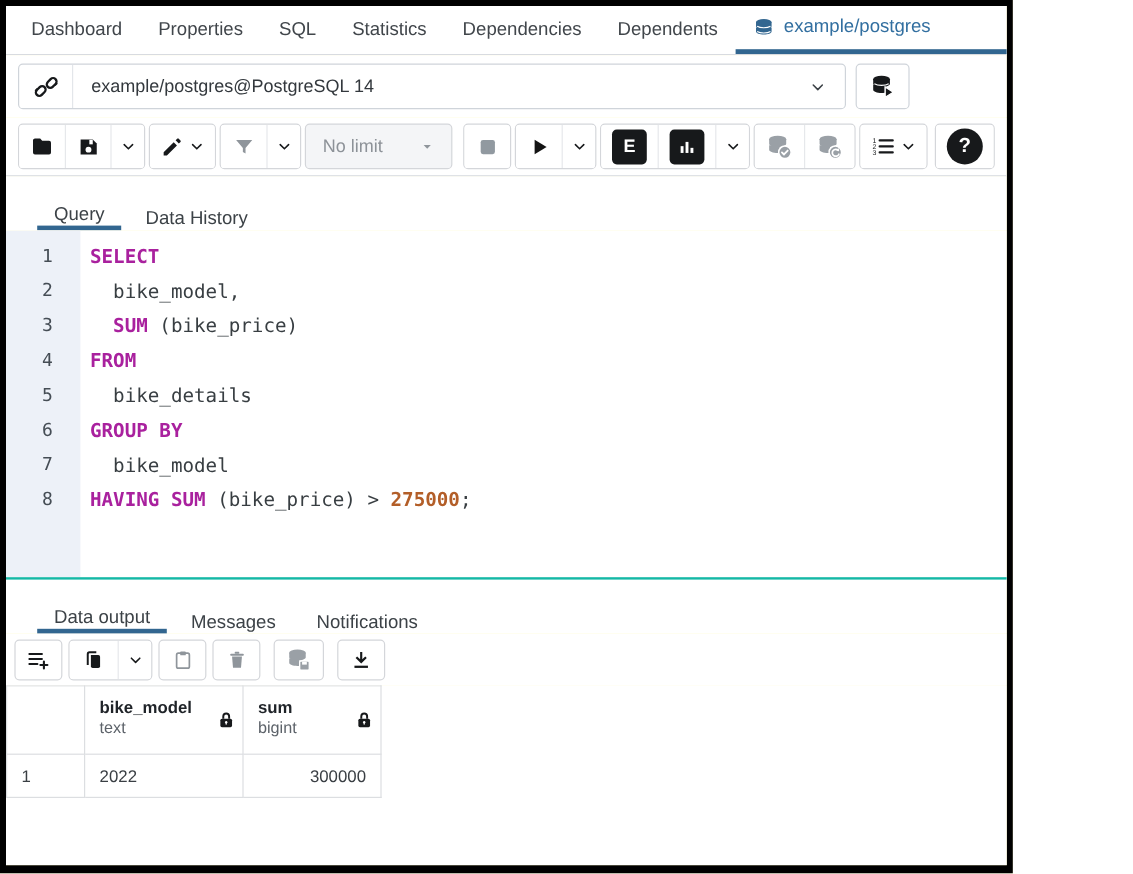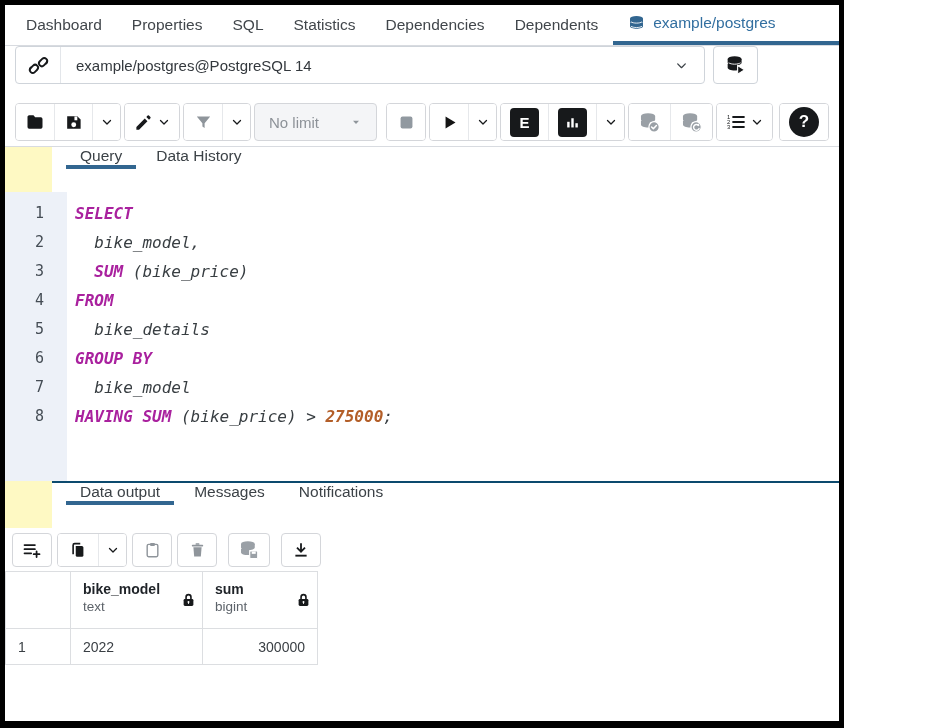--- a/index.html
+++ b/index.html
@@ -27,21 +27,21 @@
   .tab-active {
     color: #326fa0; flex: 1; min-width: 0;
     border-bottom: 4px solid #326690;
     gap: 7px; padding: 0 11px 0 14px; overflow: hidden;
   }
   .tab-active .tab-label { overflow: hidden; white-space: nowrap; }
 
   
   .connbar {
     height: 52px; flex: 0 0 52px;
-    display: flex; 
+    display: flex; align-items: center;
     padding: 0 10px; gap: 8px; background: #fff;
   }
   .conn-group {
     display: flex; height: 38px; width: 690px;
     border: 1px solid #cfd4da; border-radius: 4px;
     overflow: hidden; background: #fff;
   }
   .conn-icon-cell {
     width: 45px; flex: 0 0 45px;
     border-right: 1px solid #e3e6ea;
@@ -90,24 +90,24 @@
   }
   .helpcircle {
     width: 30px; height: 30px; background: #17191b; border-radius: 50%;
     color: #fff; font-weight: bold; font-size: 17px;
     display: flex; align-items: center; justify-content: center;
   }
 
   
   .subtabs {
     height: 45px; flex: 0 0 45px;
-    display: flex; align-items: flex-start;
-    padding-left: 14px; background: #fff; margin-left: 47px;
-  }
-  .subtabs.bordered { border-top: 2px solid #0c4a6e; height: 47px; flex-basis: 47px; }
+    display: flex; align-items: flex-end;
+    padding-left: 26px; background: #fff;
+  }
+  .subtabs.bordered { border-top: 2px solid #14b8a6; height: 47px; flex-basis: 47px; }
   .subtab {
     padding: 0 14px; margin-right: 6px;
     display: flex; align-items: center;
     font-size: 15.5px; color: #3c4247; cursor: pointer; white-space: nowrap;
   }
   .subtab.active { border-bottom: 4px solid #326690; font-weight: 400; }
 
   
   .editor {
     height: 289px; flex: 0 0 289px;
@@ -115,21 +115,21 @@
     font-family: "DejaVu Sans Mono", monospace;
     font-size: 16px; line-height: 29px; overflow: hidden;
   }
   .gutter {
     width: 62px; flex: 0 0 62px; background: #edf1f8;
     color: #454d55; text-align: right; padding-top: 7px;
   }
   .gutter .ln { padding-right: 23px; height: 29px; font-size: 15px; }
   .code {
     flex: 1; padding: 7px 0 0 8px; color: #383e42;
-    white-space: pre; cursor: text; font-style: italic;
+    white-space: pre; cursor: text;
   }
   .code-line { height: 29px; }
   .tok-kw  { color: #a9219e; font-weight: bold; }
   .tok-num { color: #b35e28; font-weight: bold; }
   .tok-id  { color: #383e42; }
 
   
   .output-toolbar {
     height: 43px; flex: 0 0 43px;
     display: flex; align-items: center;

